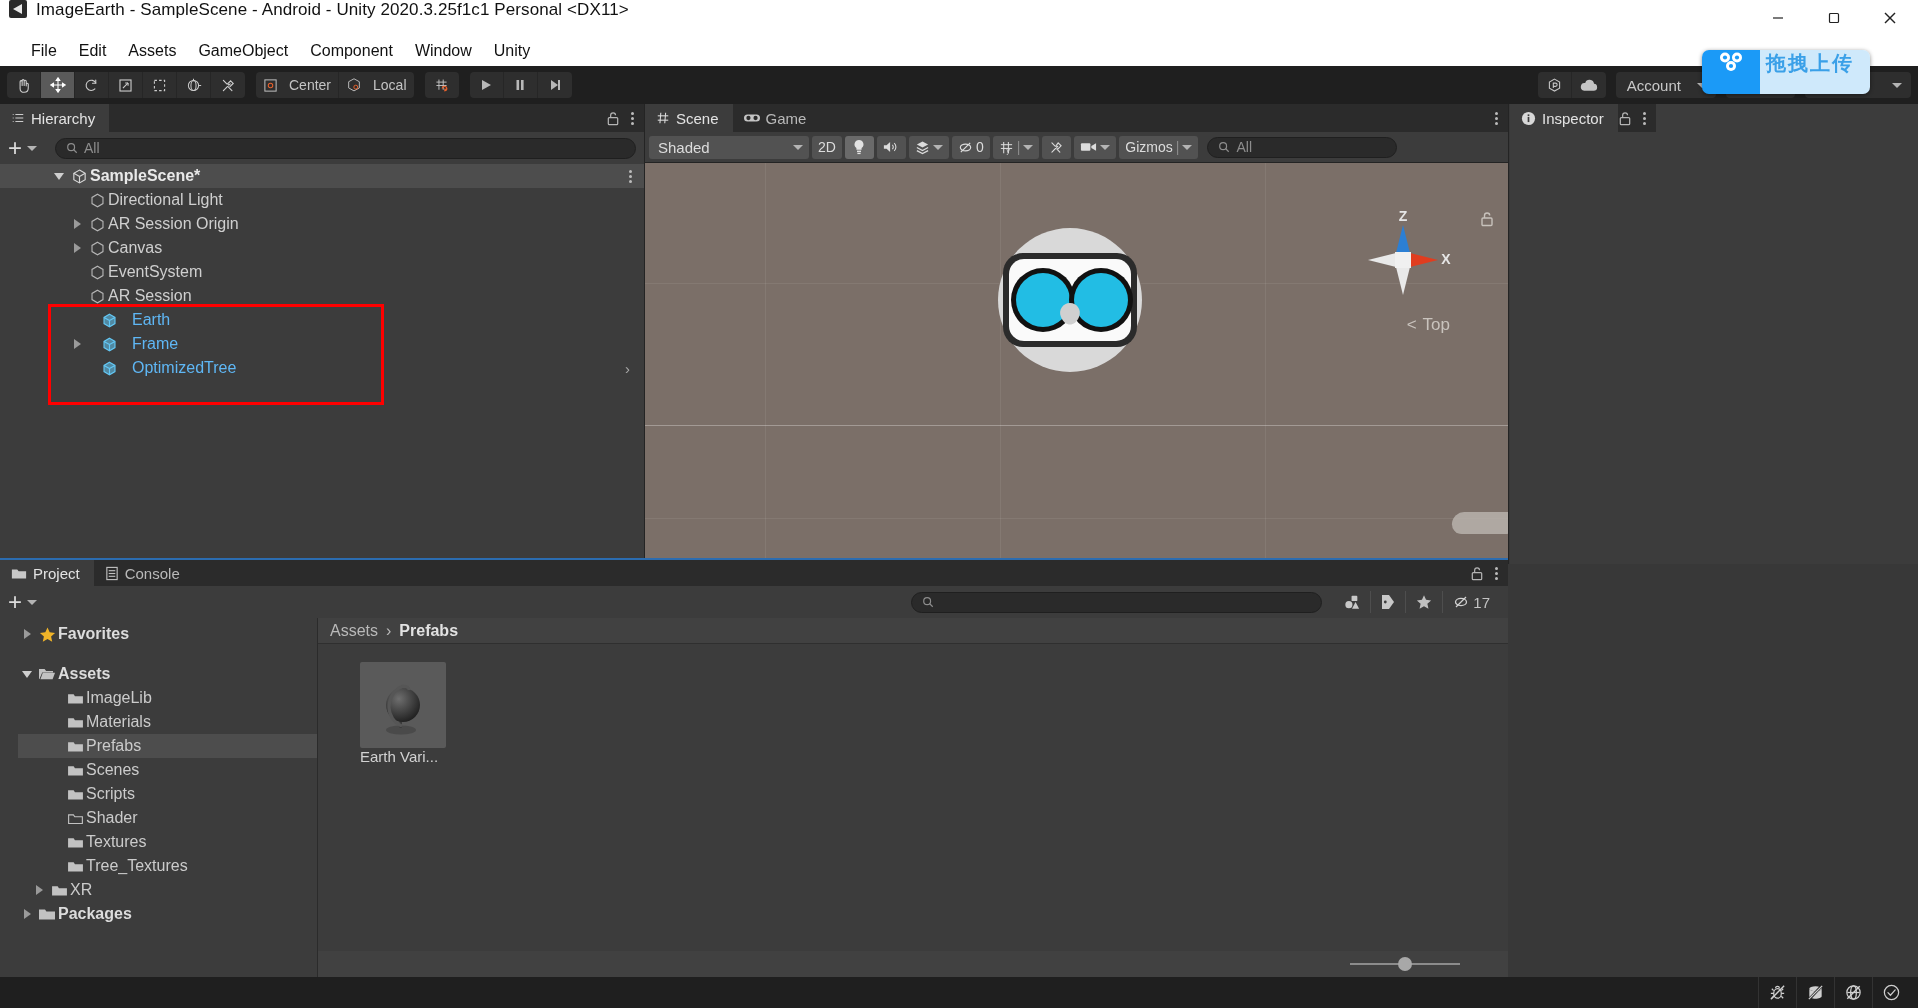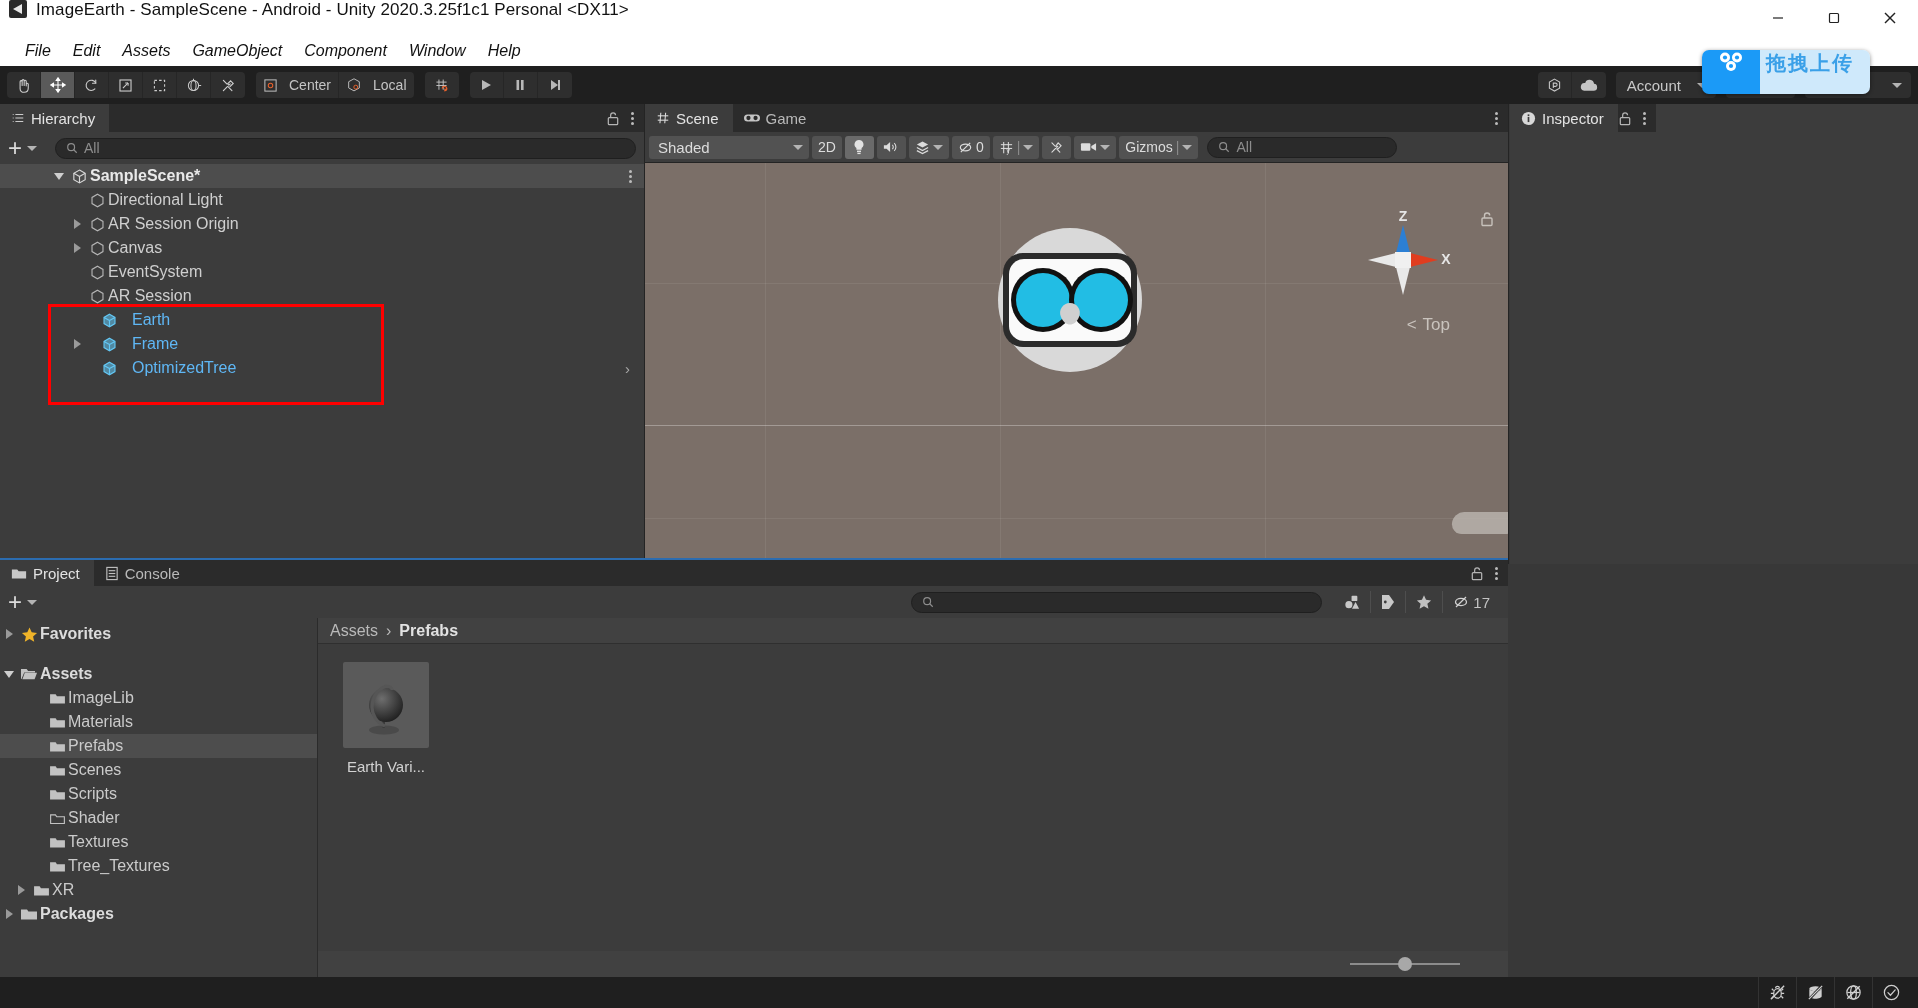--- a/index.html
+++ b/index.html
@@ -30,21 +30,21 @@
   .tb-spacer { flex: 1; }
   .tb-btn {
     width: 56px; height: 35px; display: flex; align-items: center;
     justify-content: center; color: #222;
   }
   .tb-btn svg { display: block; }
 
   
   .menubar {
     height: 31px; background: #ffffff; display: flex; align-items: center;
-    padding-left: 14px; position: relative; z-index: 5; font-style: italic;
+    padding-left: 20px; position: relative; z-index: 5;
   }
   .menu-item {
     font-size: 16px; color: #111; padding: 3px 11px; border-radius: 2px;
     white-space: nowrap;
   }
 
   
   .toolbar {
     height: 38px; background: #1f1f1f; display: flex; align-items: center;
     padding: 0 7px; gap: 0; position: relative;
@@ -234,34 +234,34 @@
   .pf { padding: 0 10px; height: 22px; display: flex; align-items: center;
         gap: 4px; border-right: 1px solid #4e4e4e; font-size: 15px; }
   .pf:last-child { border-right: none; }
   .proj-body { flex: 1; display: flex; overflow: hidden; }
   .proj-tree {
     width: 318px; background: #3c3c3c; padding-top: 4px; flex: none;
     border-right: 1px solid #2b2b2b;
   }
   .prow {
     height: 24px; display: flex; align-items: center; font-size: 16px;
-    color: #cbcbcb; 
+    color: #cbcbcb;  margin-left: 18px;
   }
   .prow.sel { background: #4d4d4d; }
   .prow.bold { font-weight: bold; color: #dcdcdc; }
   .proj-right { flex: 1; background: #3c3c3c; display: flex; flex-direction: column; }
   .breadcrumb {
     height: 26px; display: flex; align-items: center; gap: 8px; padding: 0 12px;
     color: #b9b9b9; font-size: 16px; border-bottom: 1px solid #2f2f2f;
     background: #414141;
   }
   .breadcrumb .cur { color: #e2e2e2; font-weight: bold; }
   .asset-grid { flex: 1; padding: 18px 0 0 22px; display: flex; flex-wrap: wrap; gap: 18px; }
   .asset {
-    width: 92px; display: flex; flex-direction: column; align-items: center; gap: 10px;
+    width: 92px; display: flex; flex-direction: column; gap: 0; margin-left: 20px;
   }
   .asset-thumb {
     width: 86px; height: 86px; background: #5a5a5a; border-radius: 2px;
     display: flex; align-items: center; justify-content: center;
   }
   .asset-name { font-size: 15px; color: #d2d2d2; white-space: nowrap; }
   .proj-footer {
     height: 26px; background: #414141; display: flex; align-items: center;
     justify-content: flex-end; padding-right: 48px;
   }
@@ -311,21 +311,21 @@
     </div>
   </div>
 
   <div class="menubar">
     <div class="menu-item">File</div>
     <div class="menu-item">Edit</div>
     <div class="menu-item">Assets</div>
     <div class="menu-item">GameObject</div>
     <div class="menu-item">Component</div>
     <div class="menu-item">Window</div>
-    <div class="menu-item">Help</div>
+    <div class="menu-item">Unity</div>
   </div>
 
   <div class="toolbar">
     <div class="tgroup">
       <div class="tbtn">
         <svg width="17" height="17" viewBox="0 0 20 20" fill="none" stroke="#ccc" stroke-width="1.3">
           <path d="M6 11V5.5a1.2 1.2 0 012.4 0V10M8.4 10V4.3a1.2 1.2 0 012.4 0V10M10.8 10V5a1.2 1.2 0 012.4 0v5.4M13.2 8.6a1.2 1.2 0 012.4 0v4.3c0 3-2 5.1-4.8 5.1s-4.8-1.6-4.8-4.6v-2.3" stroke-linecap="round"></path>
         </svg>
       </div>
       <div class="tbtn sel">

